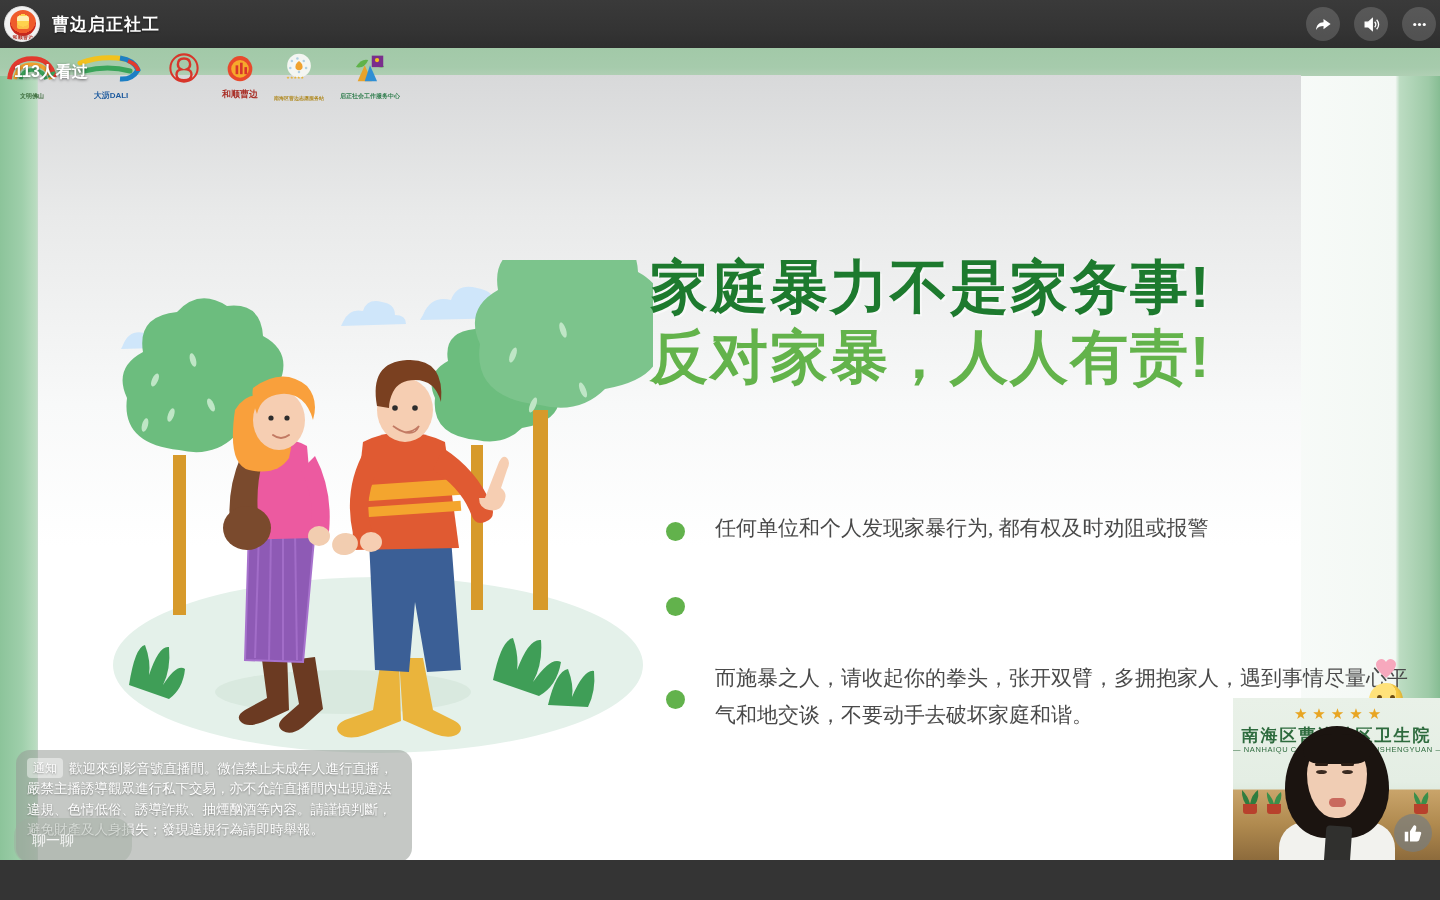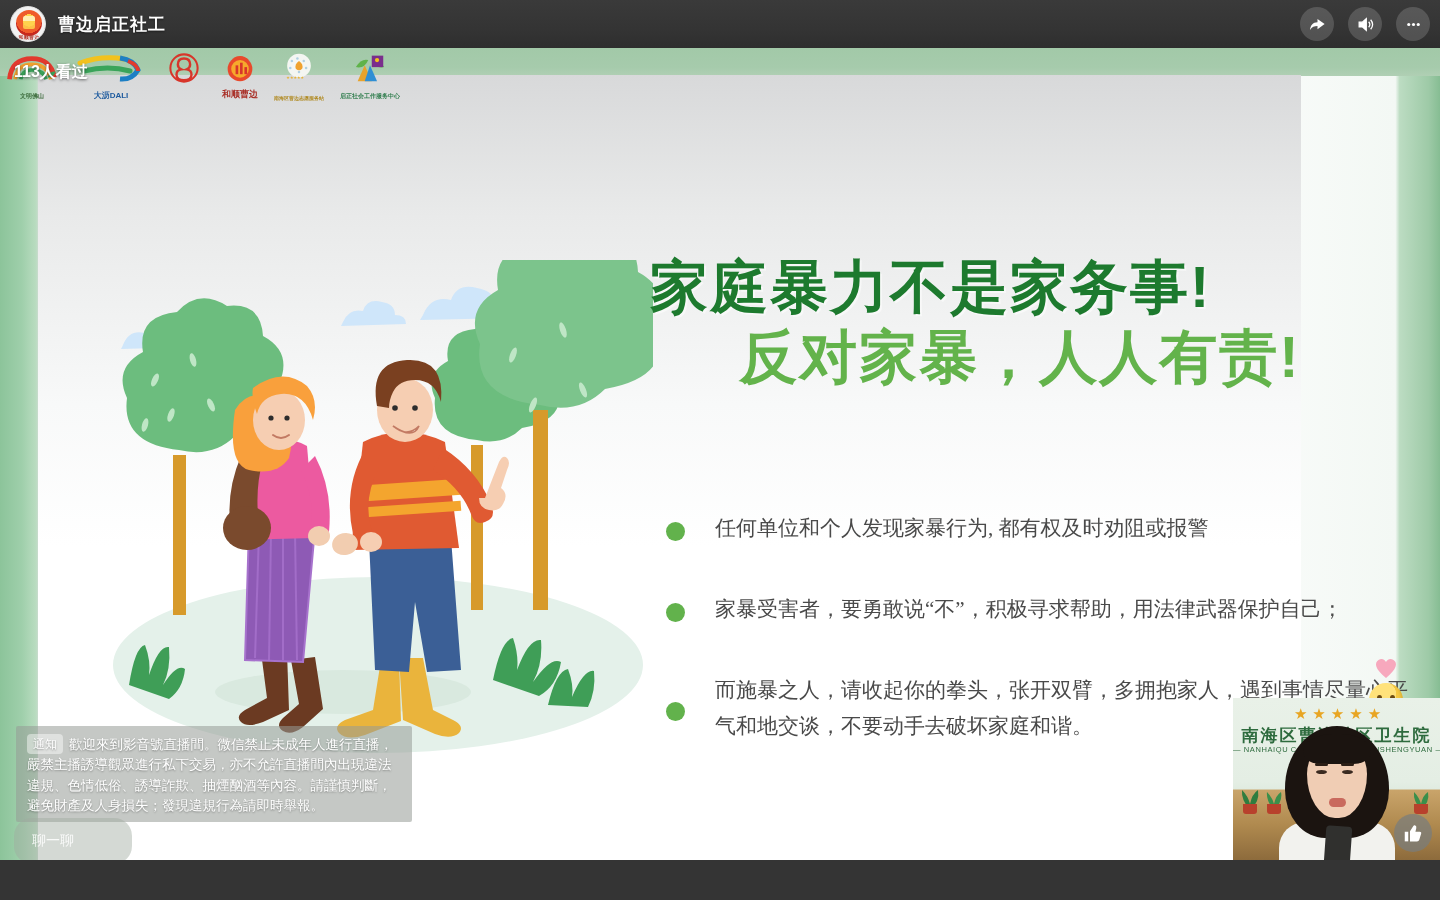--- a/index.html
+++ b/index.html
@@ -39,21 +39,21 @@
     width: 1263px; height: 785px;
     background: linear-gradient(180deg, #d8d9da 0%, #e9eaea 18%, #f8f9f9 42%, #ffffff 60%, #ffffff 100%);
   }
 
   
   #topbar {
     position: absolute; left: 0; top: 0;
     width: 1440px; height: 48px;
     background: linear-gradient(180deg, #3a3a3a 0%, #343434 60%, #2e2e2e 100%);
     display: flex; align-items: center;
-    padding: 0 10px;
+    padding: 0 4px;
     z-index: 40;
   }
   #avatar {
     width: 36px; height: 36px; border-radius: 50%;
     background: radial-gradient(circle at 50% 45%, #ffffff 0 38%, #f2f2f2 39% 100%);
     border: 1px solid #e2e2e2;
     position: relative; flex: 0 0 auto;
     overflow: hidden;
   }
   #avatar .ring {
@@ -119,40 +119,40 @@
   #illustration { position: absolute; left: 55px; top: 185px; width: 560px; height: 500px; }
   #headline { position: absolute; left: 612px; top: 180px; width: 740px; }
   .hl-line1 {
     font-size: 58px; font-weight: 900; color: #1d7a2e;
     letter-spacing: 2px; white-space: nowrap; line-height: 1.1;
     text-shadow: 2px 2px 0 rgba(255,255,255,.5);
   }
   .hl-line2 {
     font-size: 58px; font-weight: 900; color: #63b34b;
     letter-spacing: 2px; white-space: nowrap; line-height: 1.12;
-    text-align: center; margin-top: 6px;
+    text-align: left; margin-top: 6px;
   }
   #bullets { position: absolute; left: 628px; top: 435px; width: 760px; }
   .bullet { display: flex; align-items: center; margin-bottom: 44px; }
   .bullet .dot {
     width: 19px; height: 19px; border-radius: 50%;
     background: #62b24c; flex: 0 0 auto; margin-top: 6px;
   }
   .bullet .txt {
     margin-left: 30px; font-size: 21px; color: #4a4a4a;
     line-height: 1.75; font-family: "Liberation Serif", "DejaVu Serif", serif;
   }
 
   
   #notice {
-    position: absolute; left: 16px; top: 726px;
+    position: absolute; left: 16px; top: 750px;
     width: 396px;
     background: rgba(150,155,150,.55);
-    border-radius: 2px;
-    padding: 8px 11px 6px 11px;
+    border-radius: 14px;
+    padding: 8px 11px 22px 11px;
     color: #ffffff; font-size: 13.5px; line-height: 1.5;
     text-shadow: 0 1px 2px rgba(0,0,0,.35);
     z-index: 30;
   }
   #notice .badge {
     display: inline-block;
     background: rgba(255,255,255,.45);
     color: #ffffff; font-size: 12px;
     border-radius: 4px; padding: 1px 6px;
     margin-right: 6px; vertical-align: 1px;
@@ -370,21 +370,20 @@
         <div class="hl-line2">反对家暴，人人有责!</div>
       </div>
 
       <div id="bullets">
         <div class="bullet">
           <span class="dot"></span>
           <span class="txt">任何单位和个人发现家暴行为, 都有权及时劝阻或报警</span>
         </div>
         <div class="bullet">
           <span class="dot"></span>
-          <span class="txt">家暴受害者，要勇敢说“不”，积极寻求帮助，用法律武器保护自己；</span>
         </div>
         <div class="bullet">
           <span class="dot"></span>
           <span class="txt">而施暴之人，请收起你的拳头，张开双臂，多拥抱家人，遇到事情尽量心平气和地交谈，不要动手去破坏家庭和谐。</span>
         </div>
       </div>
     </div>
   </div>
 
   <div id="logos">

